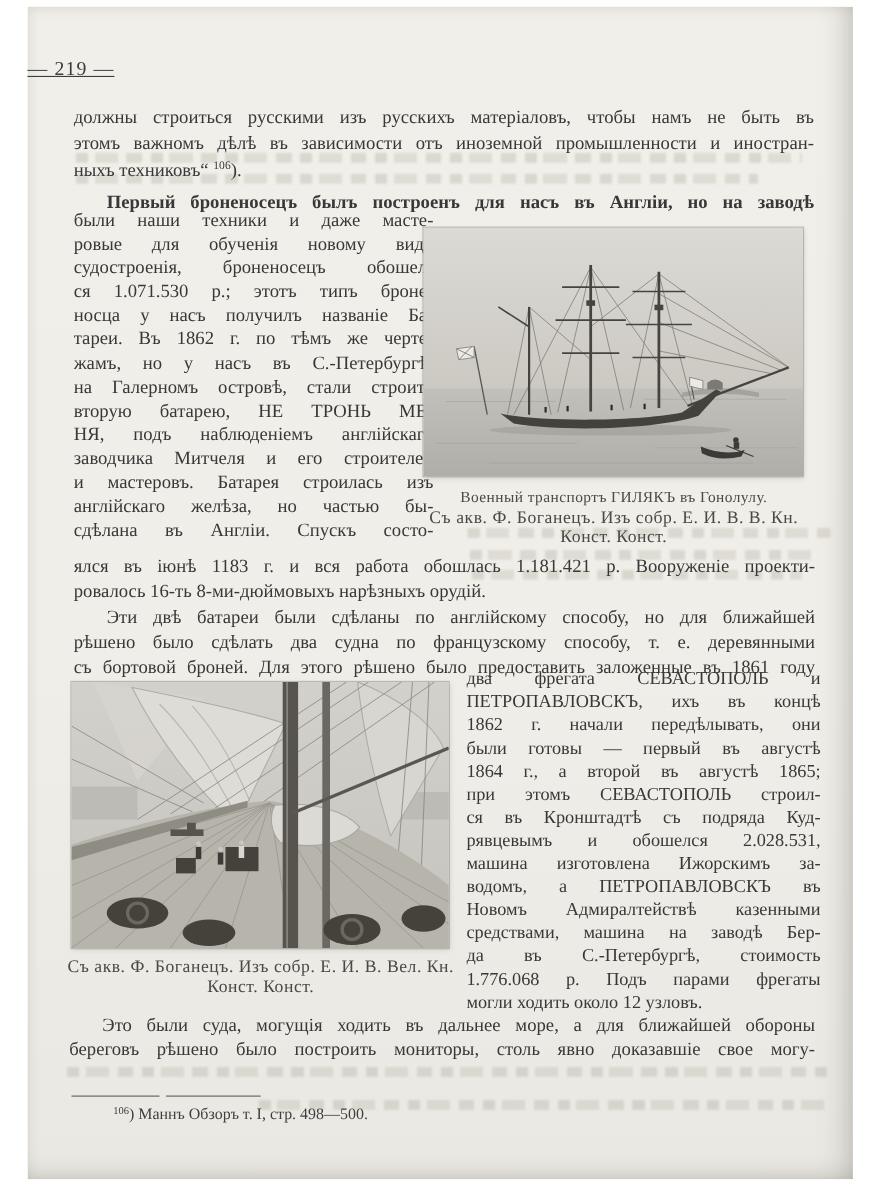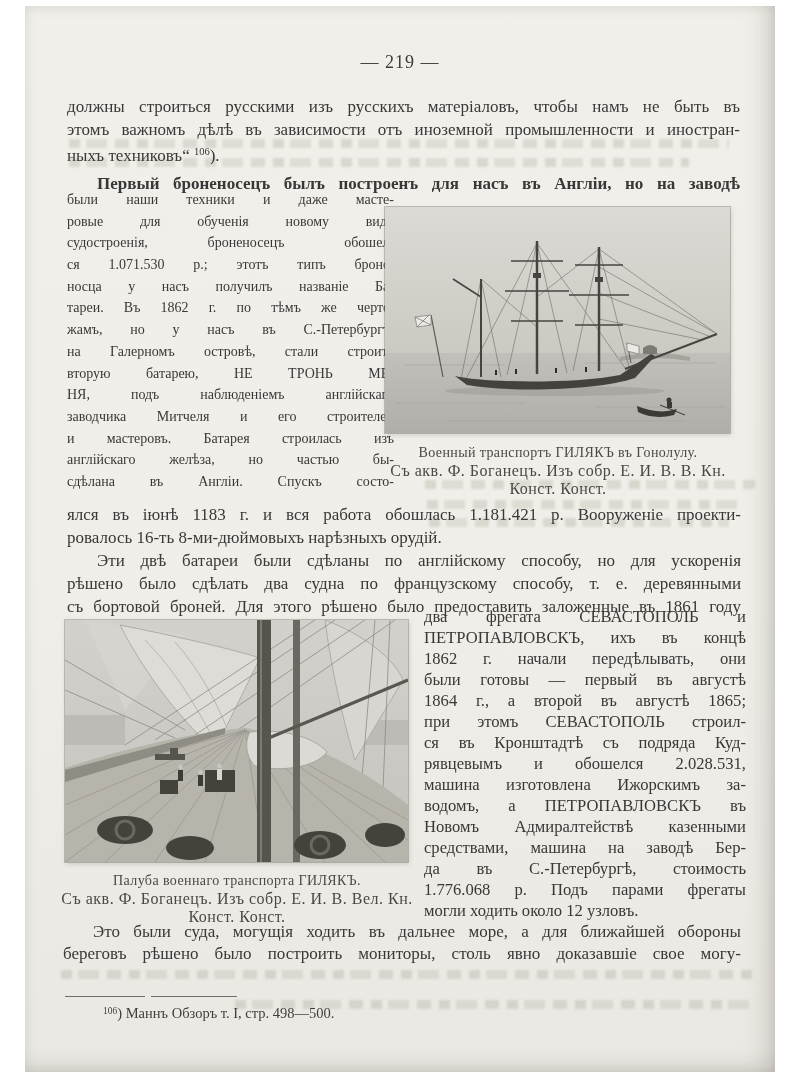--- a/index.html
+++ b/index.html
@@ -9,33 +9,33 @@
     overflow:hidden;
   }
   .paper{
     position:absolute;left:25px;top:6px;width:750px;height:1066px;
     background:linear-gradient(180deg,#f1efe9 0%,#f0eee8 55%,#eae8e2 100%);
     box-shadow:inset -20px 0 26px -16px rgba(118,116,108,.38),
                inset 0 -16px 20px -13px rgba(118,116,108,.28),
                inset 3px 3px 8px rgba(150,148,140,.14);
   }
   .pageno{
-    position:absolute;left:0;top:46px;width:750px;text-align:center;
-    font-size:18px;letter-spacing:1px;color:#3c3c3c;
+    position:absolute;left:0;top:46px;width:750px;
+    font-size:18px;letter-spacing:1px;color:#3c3c3c;text-decoration:underline;
   }
   .block{position:absolute;}
   .ln{overflow:hidden;white-space:normal;}
   .j{text-align:justify;}
   .j::after{content:"";display:inline-block;width:100%;height:0;}
   .ind{text-indent:30px;}
   #intro{left:42px;top:90px;width:673px;font-size:17px;}
   #intro .ln{line-height:22.6px;height:22.6px;}
   #p2first{left:42px;top:167px;width:673px;font-size:17px;font-weight:bold;}
   #p2first .ln{line-height:22px;height:22px;}
-  #leftcol{left:42px;top:183px;width:327px;font-size:14px;}
+  #leftcol{left:42px;top:183px;width:327px;font-size:17px;}
   #leftcol .ln{line-height:21.7px;height:21.7px;}
   #mid{left:42px;top:497px;width:674px;font-size:17px;}
   #mid .ln{line-height:23.1px;height:23.1px;}
   #rightcol{left:399px;top:600px;width:322px;font-size:16.6px;}
   #rightcol .ln{line-height:21px;height:21px;}
   #closing{left:38px;top:915px;width:678px;font-size:17px;}
   #closing .ln{line-height:22.3px;height:22.3px;}
   sup.fref{font-size:10.5px;vertical-align:6px;letter-spacing:0;}
   .photo{
     position:absolute;
@@ -173,21 +173,21 @@
     </svg>
   </div>
   <div class="caption" style="left:352px;top:437px;width:362px;">
     <div class="c1">Военный транспортъ ГИЛЯКЪ въ Гонолулу.</div>
     <div class="c2">Съ акв. Ф. Боганецъ. Изъ собр. Е. И. В. В. Кн. Конст. Конст.</div>
   </div>
 
   <div class="block" id="mid">
     <div class="ln j">ялся въ іюнѣ 1183 г. и вся работа обошлась 1.181.421 р. Вооруженіе проекти-</div>
     <div class="ln">ровалось 16-ть 8-ми-дюймовыхъ нарѣзныхъ орудій.</div>
-    <div class="ln j ind">Эти двѣ батареи были сдѣланы по англійскому способу, но для ускоренія</div>
+    <div class="ln j ind">Эти двѣ батареи были сдѣланы по англійскому способу, но для ближайшей</div>
     <div class="ln j">рѣшено было сдѣлать два судна по французскому способу, т. е. деревянными</div>
     <div class="ln j">съ бортовой броней. Для этого рѣшено было предоставить заложенные въ 1861 году</div>
   </div>
 
   <div class="photo" style="left:40px;top:614px;width:343px;height:242px;">
     <svg width="343" height="242" viewBox="0 0 343 242">
       <defs>
         <linearGradient id="g2sky" x1="0" y1="0" x2="0" y2="1">
           <stop offset="0" stop-color="#d3d1cb"></stop>
             <stop offset="1" stop-color="#c5c3bd"></stop>
@@ -248,21 +248,20 @@
         <rect x="113" y="150" width="5" height="11" fill="#3d3a35"></rect>
           <circle cx="115.5" cy="147" r="2.2" fill="#c9c7c1"></circle>
         <rect x="133" y="155" width="5" height="11" fill="#3d3a35"></rect>
           <circle cx="135.5" cy="152" r="2.2" fill="#c9c7c1"></circle>
         <rect x="152" y="149" width="5" height="11" fill="#d8d6d0"></rect>
           <circle cx="154.5" cy="146" r="2.2" fill="#c9c7c1"></circle>
       </g>
     </svg>
   </div>
   <div class="caption" style="left:12px;top:865px;width:400px;">
-    <div class="c1">Палуба военнаго транспорта ГИЛЯКЪ.</div>
     <div class="c2">Съ акв. Ф. Боганецъ. Изъ собр. Е. И. В. Вел. Кн. Конст. Конст.</div>
   </div>
 
   <div class="block" id="rightcol">
     <div class="ln j">два фрегата СЕВАСТОПОЛЬ и</div>
     <div class="ln j">ПЕТРОПАВЛОВСКЪ, ихъ въ концѣ</div>
     <div class="ln j">1862 г. начали передѣлывать, они</div>
     <div class="ln j">были готовы — первый въ августѣ</div>
     <div class="ln j">1864 г., а второй въ августѣ 1865;</div>
     <div class="ln j">при этомъ СЕВАСТОПОЛЬ строил-</div>

